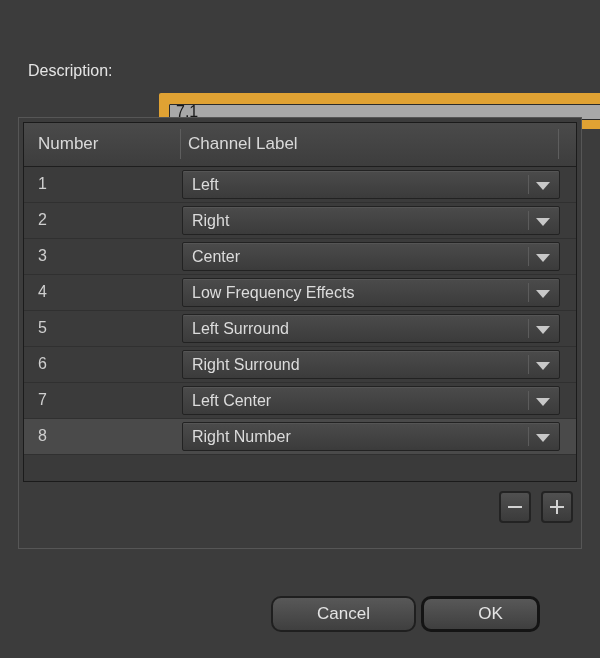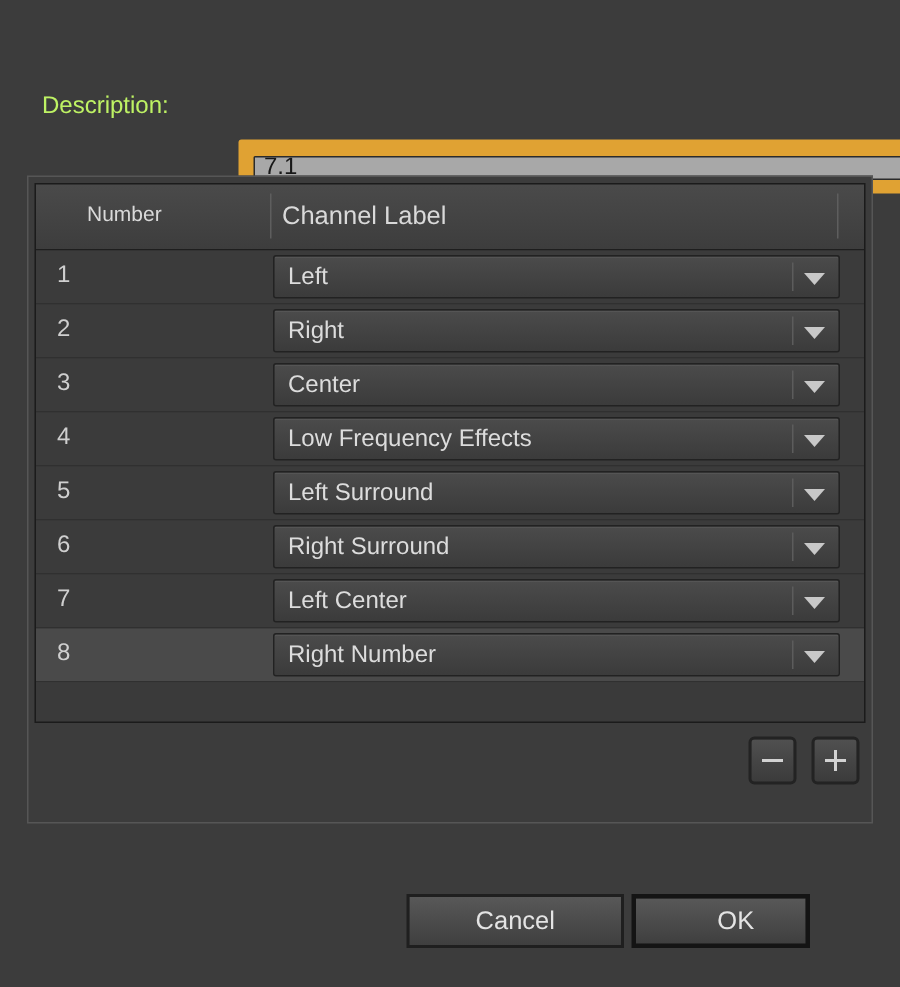--- a/index.html
+++ b/index.html
@@ -49,21 +49,21 @@
     width: 600px;
     height: 40px;
     display: flex;
     align-items: center;
   }
   .desc-label {
     position: absolute;
     left: 28px;
     top: 6px;
     font-size: 16px;
-    color: #bef264;
+    color: #e5e5e5;
   }
   .desc-field-wrap {
     position: absolute;
     left: 159px;
     top: 0px;
     width: 463px;
     height: 36px;
     background: #e2a33a;
     background: #e0a233;
     border-radius: 2px;
@@ -114,23 +114,22 @@
     position: relative;
     height: 44px;
     background: linear-gradient(to bottom, #4a4a4a 0%, #434343 55%, #3d3d3d 100%);
     border-bottom: 1px solid #1e1e1e;
     box-sizing: border-box;
   }
   .hdr-number {
     position: absolute;
     left: 14px;
     top: 11px;
-    font-size: 14px;
+    font-size: 17px;
     color: #d9d9d9;
-    margin-left: 20px;
   }
   .hdr-label {
     position: absolute;
     left: 164px;
     top: 11px;
     font-size: 17px;
     color: #d9d9d9;
   }
   .hdr-sep {
     position: absolute;
@@ -238,21 +237,21 @@
     left: 0;
     top: 596px;
     width: 600px;
     height: 36px;
   }
   .btn {
     position: absolute;
     height: 36px;
     background: linear-gradient(to bottom, #585858 0%, #4c4c4c 48%, #3f3f3f 100%);
     border: 2px solid #1f1f1f;
-    border-radius: 0;
+    border-radius: 10px;
     box-sizing: border-box;
     color: #e4e4e4;
     font-size: 17px;
     font-family: "Liberation Sans", sans-serif;
     display: flex;
     align-items: center;
     justify-content: center;
     cursor: default;
   }
   .btn-cancel {

